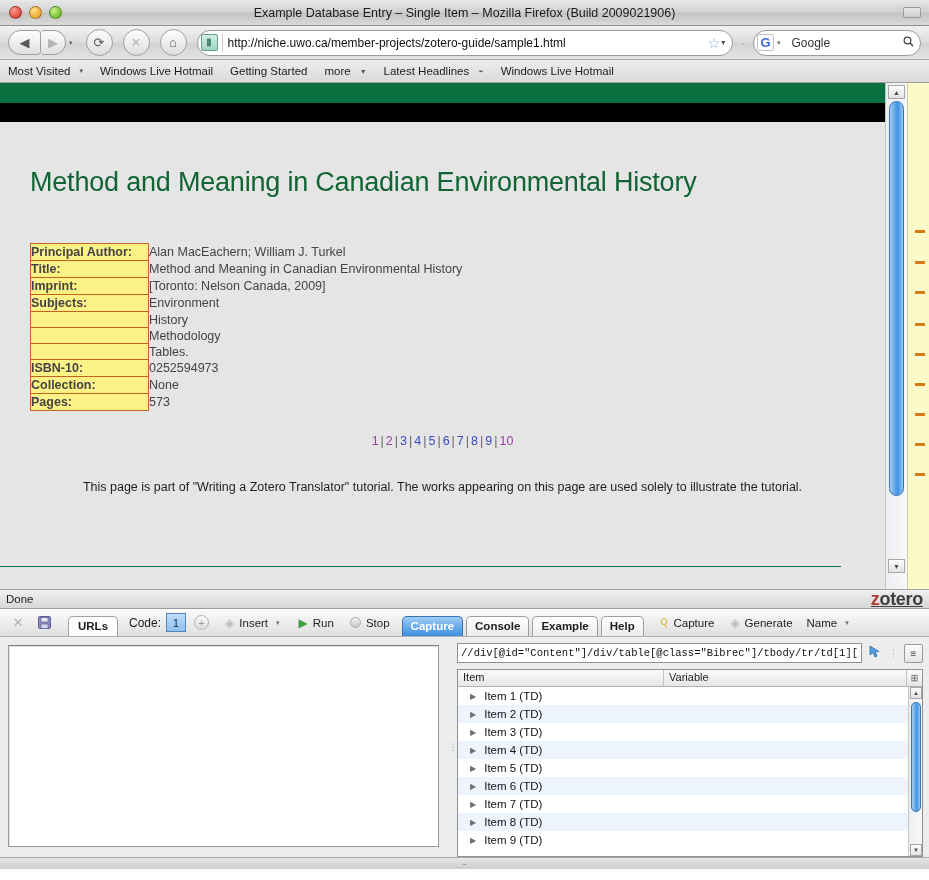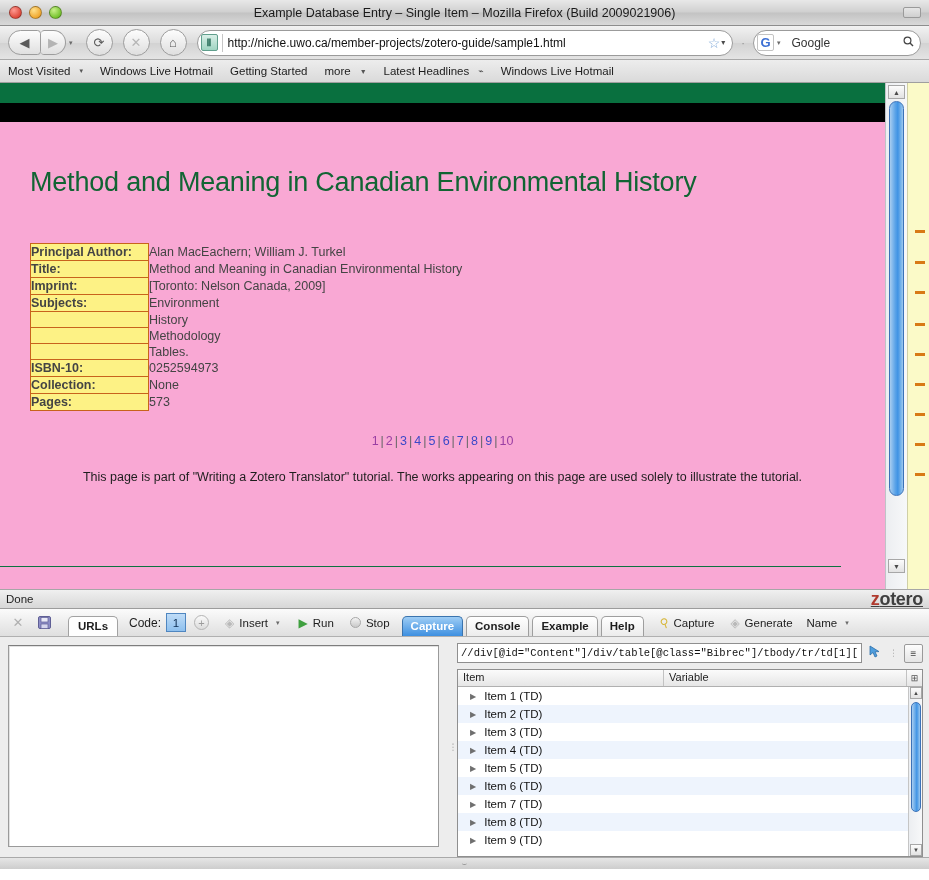--- a/index.html
+++ b/index.html
@@ -101,39 +101,39 @@
   }
   .bm { display: flex; align-items: center; gap: 9px; white-space: nowrap; }
   .bm .tri { font-size: 7px; color: #555; }
   .bm .feed { font-size: 9px; color: #444; }
 
   
   .viewport { position: relative; height: 506px; background: #fff; }
   .greenband { height: 20px; background: #09703f; margin-right: 44px; }
   .blackband { height: 19px; background: #000000; margin-right: 44px; }
   .pagebody { position: absolute; top: 39px; left: 0; right: 44px; bottom: 0;
-              background: #f9a8d4; overflow: hidden; }
+              background: #e5e5e5; overflow: hidden; }
   .pagetitle {
     color: #116433; font-size: 27px; font-weight: normal;
     margin: 45px 0 0 30px; letter-spacing: -0.2px;
   }
   table.bibrec { border-collapse: collapse; margin: 45px 0 0 30px; }
   table.bibrec td { font-size: 12.5px; color: #444; padding: 1px 0; vertical-align: top; }
   td.lbl {
     width: 118px; background: #fdf285; border: 1px solid #c8631c;
     font-weight: bold; color: #5a5a5a; padding: 1px 4px; font-size: 12.5px;
   }
   td.val { padding-left: 8px; color: #4a4a4a; }
   .pager { text-align: center; margin-top: 23px; font-size: 12.5px; }
   .pager a { text-decoration: none; }
   .pg-v { color: #9a3fa3; }
   .pg-u { color: #3b48c8; }
   .pg-sep { color: #666; padding: 0 2px; }
   .pagefoot {
-    text-align: center; font-size: 12.5px; color: #1e1e1e; margin-top: 22px;
+    text-align: center; font-size: 12.5px; color: #1e1e1e; margin-top: 32px;
     padding: 0 40px;
   }
   .hrline { position: absolute; left: 0; right: 44px; bottom: 22px; height: 1px; background: #0c7340; }
 
   
   .vscroll {
     position: absolute; top: 0; right: 22px; width: 22px; height: 100%;
     background: linear-gradient(to right,#eceef1,#f7f8f9);
     border-left: 1px solid #bfc3c7;
   }

